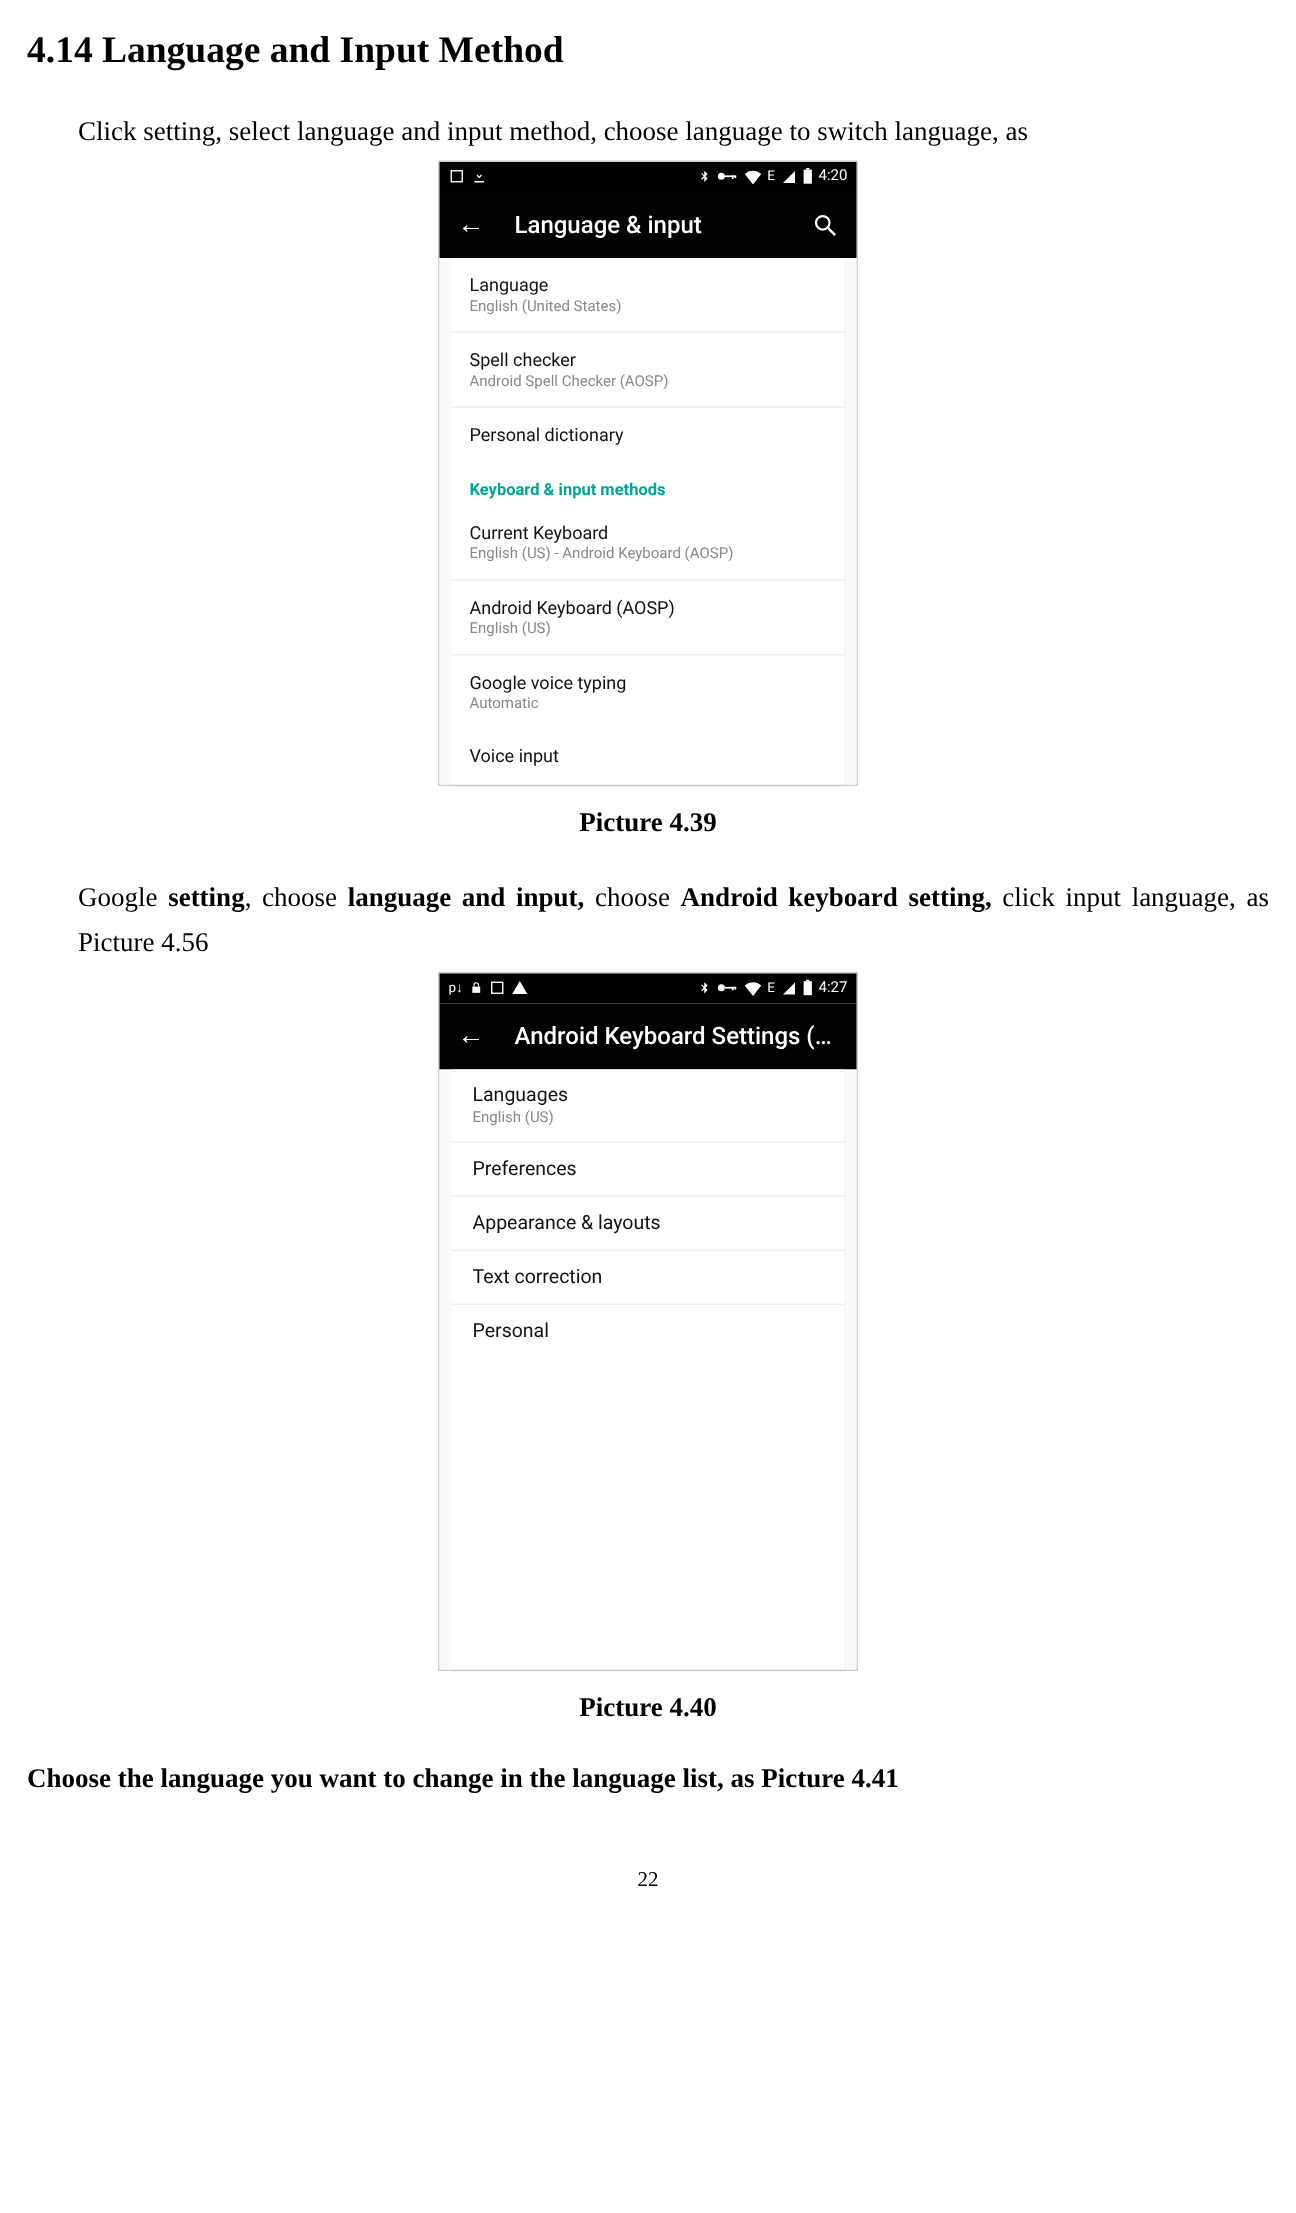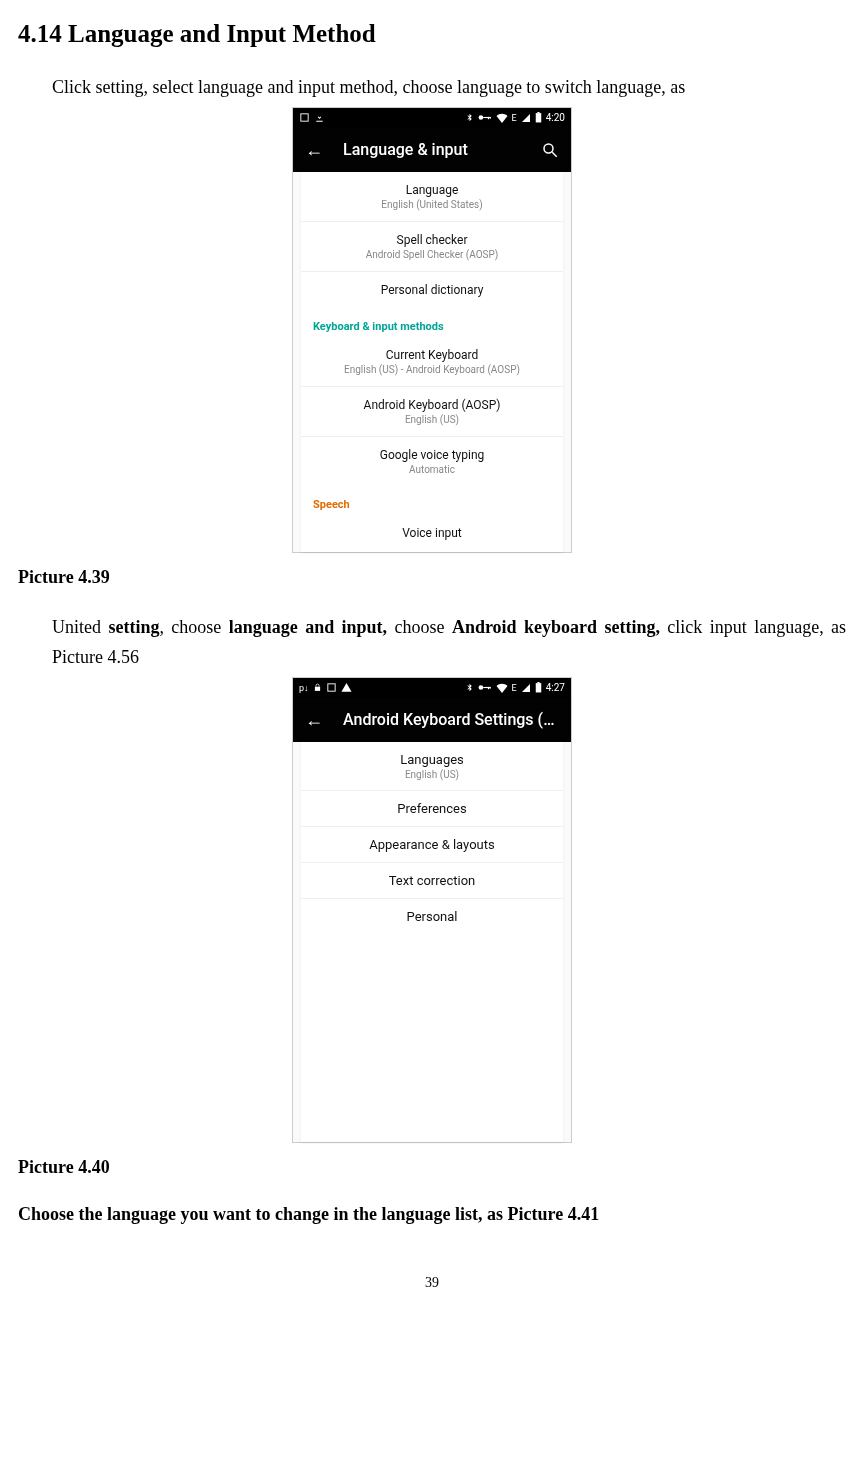--- a/index.html
+++ b/index.html
@@ -22,20 +22,21 @@
     p.body-text {
       font-size: 18px;
       line-height: 1.7;
       margin-left: 34px;
       margin-right: 0;
       text-align: justify;
     }
     .caption {
       font-size: 18px;
       font-weight: bold;
+      text-align: center;
       margin-top: 14px;
       margin-bottom: 24px;
     }
     .bold { font-weight: bold; }
 
     
     .phone-wrap {
       display: flex;
       justify-content: center;
       margin-top: 4px;
@@ -102,21 +103,20 @@
       background: #fafafa;
     }
     .settings-body {
       background: #fff;
       margin: 0 8px;
       box-shadow: 0 1px 2px rgba(0,0,0,0.08);
     }
     .setting-item {
       padding: 11px 12px;
       border-top: 1px solid #eee;
-      text-align: center;
     }
     .setting-item:first-child { border-top: none; }
     .setting-item .title {
       font-size: 12px;
       color: #111;
     }
     .setting-item .sub {
       font-size: 10px;
       color: #888;
       margin-top: 2px;
@@ -246,33 +246,32 @@
             <div class="sub">English (US) - Android Keyboard (AOSP)</div>
           </div>
           <div class="setting-item">
             <div class="title">Android Keyboard (AOSP)</div>
             <div class="sub">English (US)</div>
           </div>
           <div class="setting-item">
             <div class="title">Google voice typing</div>
             <div class="sub">Automatic</div>
           </div>
-          <div class="setting-header orange">Speech</div>
           <div class="setting-item" style="border-top:none; padding-bottom:12px">
             <div class="title">Voice input</div>
           </div>
         </div>
       </div>
     </div>
   </div>
 
   <div class="caption">Picture 4.39</div>
 
   <p class="body-text">
-    <span>United </span><span class="bold">setting</span><span>, choose </span><span class="bold">language and input,</span><span> choose </span><span class="bold">Android keyboard setting,</span><span> click input language, as Picture 4.56</span>
+    <span>Google </span><span class="bold">setting</span><span>, choose </span><span class="bold">language and input,</span><span> choose </span><span class="bold">Android keyboard setting,</span><span> click input language, as Picture 4.56</span>
   </p>
 
   <div class="phone-wrap">
     <div class="phone phone2">
       <div class="statusbar">
         <div class="left-icons">
           <span style="font-size:9px">p↓</span>
           <span class="sicon">
             <svg width="9" height="11" viewBox="0 0 24 24" fill="#fff">
                 <rect x="5" y="10" width="14" height="11"></rect>
@@ -350,13 +349,13 @@
       </div>
     </div>
   </div>
 
   <div class="caption">Picture 4.40</div>
 
   <p class="strong-line">Choose the language you want to change in the language list, as Picture 4.41</p>
 
 </div>
 
-<div class="page-number">39</div>
+<div class="page-number">22</div>
 
 </body></html>

